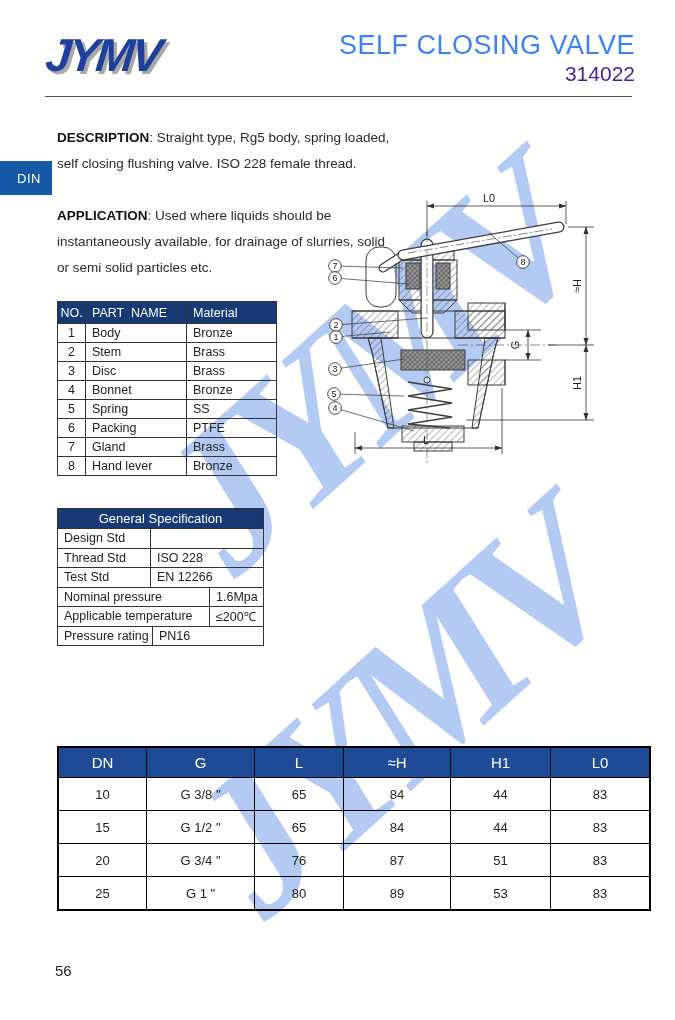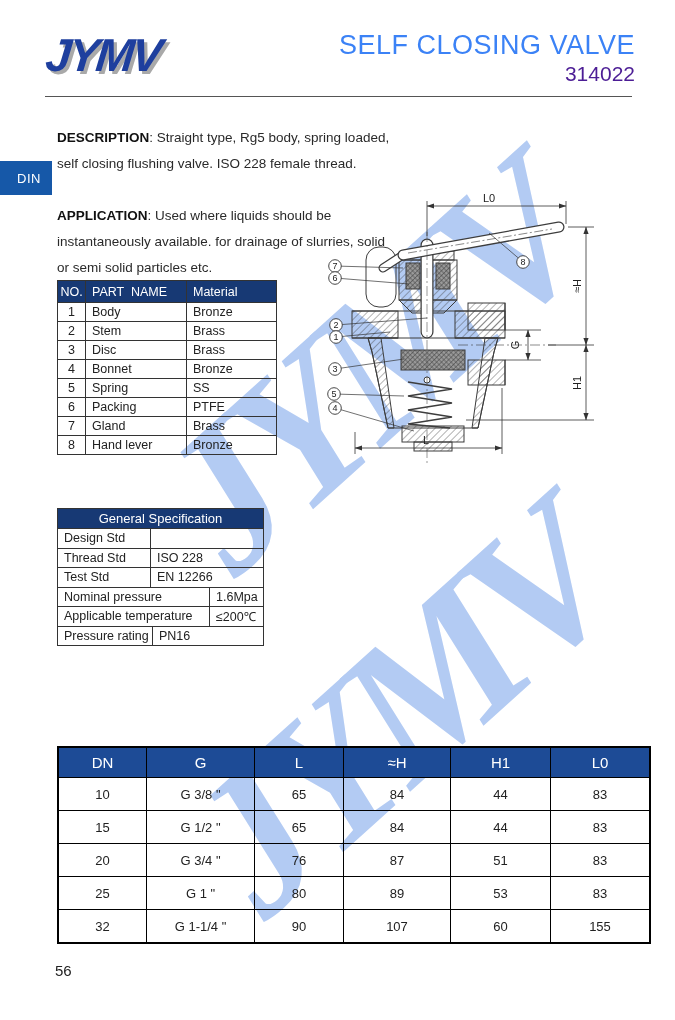--- a/index.html
+++ b/index.html
@@ -21,21 +21,21 @@
   
   .tblock{font-size:13.5px;line-height:26px;color:#2a2a2a;}
   .desc{left:57px;top:125px;width:348px;}
   .app{left:57px;top:203px;width:330px;}
   .tblock b{color:#111;}
   .din{left:0;top:161px;width:52px;height:34px;background:#1658a8;color:#fff;
        font-size:13px;display:flex;align-items:center;justify-content:flex-end;
        padding-right:11px;box-sizing:border-box;letter-spacing:0.5px;}
   
   table{border-collapse:collapse;}
-  .parts{left:57px;top:280px;}
+  .parts{left:57px;top:301px;}
   .parts td{border:1px solid #333;font-size:12.5px;height:18px;padding:0 0 0 6px;background:transparent;}
   .parts tr.hd td{background:#173974;color:#fff;height:21px;font-size:12.5px;white-space:pre;}
   .parts td.c{text-align:center;padding:0;}
   
   .spec{left:57px;top:508px;}
   .spec td{border:1px solid #333;font-size:12.5px;height:18.5px;padding:0 0 0 6px;background:transparent;}
   .spec tr.hd td{background:#173974;color:#fff;text-align:center;height:19px;padding:0;font-size:13px;}
   
   .dims{left:57px;top:746px;border:2px solid #000;}
   .dims td{border:1.5px solid #000;font-size:13px;height:30px;text-align:center;background:transparent;}
@@ -183,28 +183,20 @@
           <td>51</td>
           <td>83</td>
         </tr>
         <tr>
           <td>25</td>
           <td>G 1 "</td>
           <td>80</td>
           <td>89</td>
           <td>53</td>
           <td>83</td>
-        </tr>
-        <tr>
-          <td>32</td>
-          <td>G 1-1/4 "</td>
-          <td>90</td>
-          <td>107</td>
-          <td>60</td>
-          <td>155</td>
         </tr>
       </tbody>
     </table>
 
   <svg class="layer" style="left:0;top:0" width="675" height="1020" viewBox="0 0 675 1020">
     <defs>
       <pattern id="h1" width="5" height="5" patternUnits="userSpaceOnUse" patternTransform="rotate(45)">
         <line x1="0" y1="0" x2="0" y2="5" stroke="#3d3d3d" stroke-width="0.8"></line>
       </pattern>
       <pattern id="h2" width="3.4" height="3.4" patternUnits="userSpaceOnUse" patternTransform="rotate(45)">

